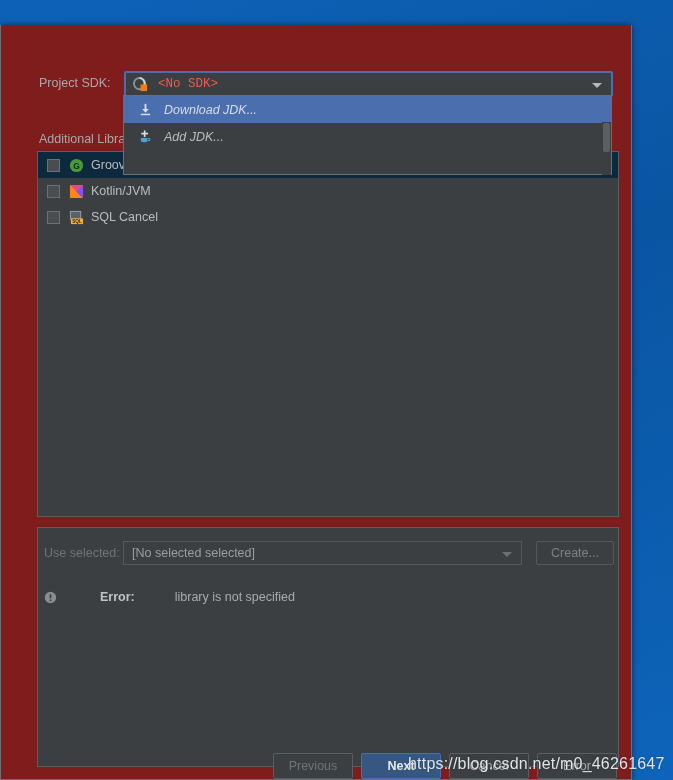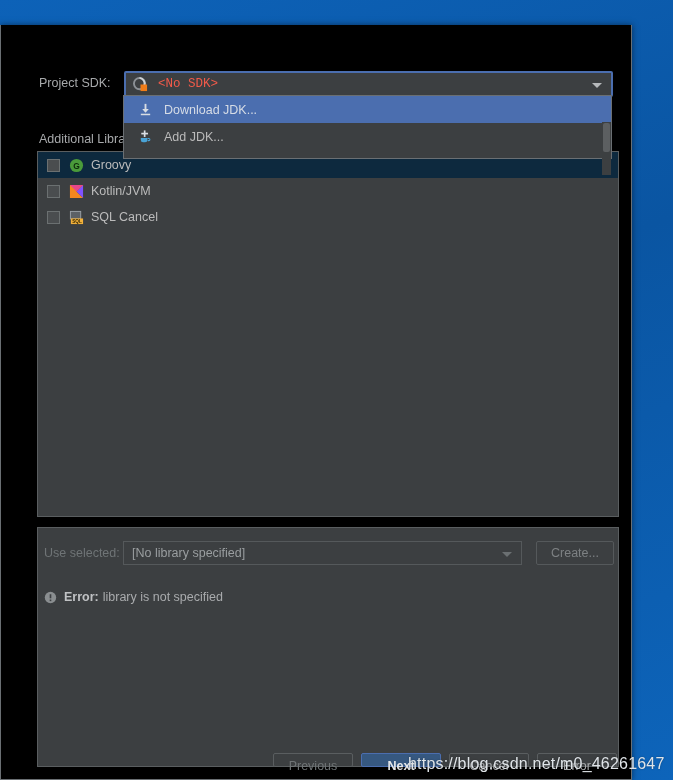--- a/index.html
+++ b/index.html
@@ -39,21 +39,21 @@
   #ide-partial-text {
     position: absolute; left: 3px; top: 192px;
     color: #a9b7c6; font-size: 12px;
     letter-spacing: -.5px;
   }
 
   
   #dialog {
     position: absolute; left: 0; top: 25px;
     width: 632px; height: 755px;
-    background: #000000;
+    background: #7f1d1d;
     border: 1px solid #6a6f73;
     border-top: none;
     box-shadow: 0 0 6px rgba(0,0,0,.5);
   }
   #titlebar {
     position: absolute; left: 0; top: 25px;
     width: 632px; height: 28px;
     background: linear-gradient(to bottom, #b9cfe4 0%, #a9c4dd 48%, #9dbcd9 52%, #c3d8ea 100%);
     border: 1px solid #6f9bc4;
     border-bottom: none;
@@ -100,24 +100,25 @@
     position: absolute; right: 9px; top: 10px;
     width: 0; height: 0;
     border-left: 5px solid transparent;
     border-right: 5px solid transparent;
     border-top: 5px solid #b6b9bb;
   }
 
   
   #popup {
     position: absolute; left: 123px; top: 95px;
-    width: 489px; height: 64px;
+    width: 489px; height: 80px;
     background: #3c3f41;
     border: 1px solid #6a6f73;
     z-index: 40;
+    font-style: italic;
   }
   #search-field {
     position: absolute; left: 0; top: 0;
     width: 487px; height: 25px;
     background: #45494a;
     border-bottom: 1px solid #55595b;
   }
   #search-icon { position: absolute; left: 8px; top: 5px; }
   #search-value {
     position: absolute; left: 32px; top: 5px;
@@ -217,33 +218,34 @@
     border-radius: 2px;
     background: #3c3f41;
     color: #7d8183; font-size: 12.5px;
     text-align: center; line-height: 22px;
     cursor: default;
   }
   #error-row {
     position: absolute; left: 6px; top: 62px;
     display: flex; align-items: center;
     font-size: 12.5px;
+    gap: 36px;
   }
   #error-icon { margin-right: 7px; display: inline-flex; }
   #error-label { color: #c0c2c4; font-weight: bold; margin-right: 4px; }
   #error-text { color: #a9abad; }
 
   
   #footer {
     position: absolute; left: 0; bottom: 0;
     width: 630px; height: 38px;
   }
   .btn {
     position: absolute; top: 12px;
-    width: 80px; height: 14px;
+    width: 80px; height: 26px;
     border: 1px solid #5a5e60;
     border-radius: 2px;
     background: #3c3f41;
     color: #a7a9ab;
     font-size: 12.5px;
     text-align: center; line-height: 24px;
     cursor: pointer;
   }
   .btn.disabled { color: #6f7476; cursor: default; }
   .btn.default {
@@ -345,21 +347,21 @@
         </svg>
       </span>
       <span>SQL Cancel</span>
     </div>
 
   </div>
 
   <div id="uselib-panel">
     <div id="uselib-label" class="lbl">Use selected:</div>
     <div id="uselib-combo">
-      <span class="val">[No library specified]</span>
+      <span class="val">[No selected selected]</span>
       <span id="uselib-arrow"></span>
     </div>
     <div id="create-button">Create...</div>
 
     <div id="error-row">
       <span id="error-icon">
         <svg width="13" height="13" viewBox="0 0 16 16">
           <circle cx="8" cy="8" r="7" fill="#8a8e90"></circle>
           <rect x="7" y="4" width="2" height="5" fill="#3c3f41"></rect>
           <rect x="7" y="10.5" width="2" height="2" fill="#3c3f41"></rect>

